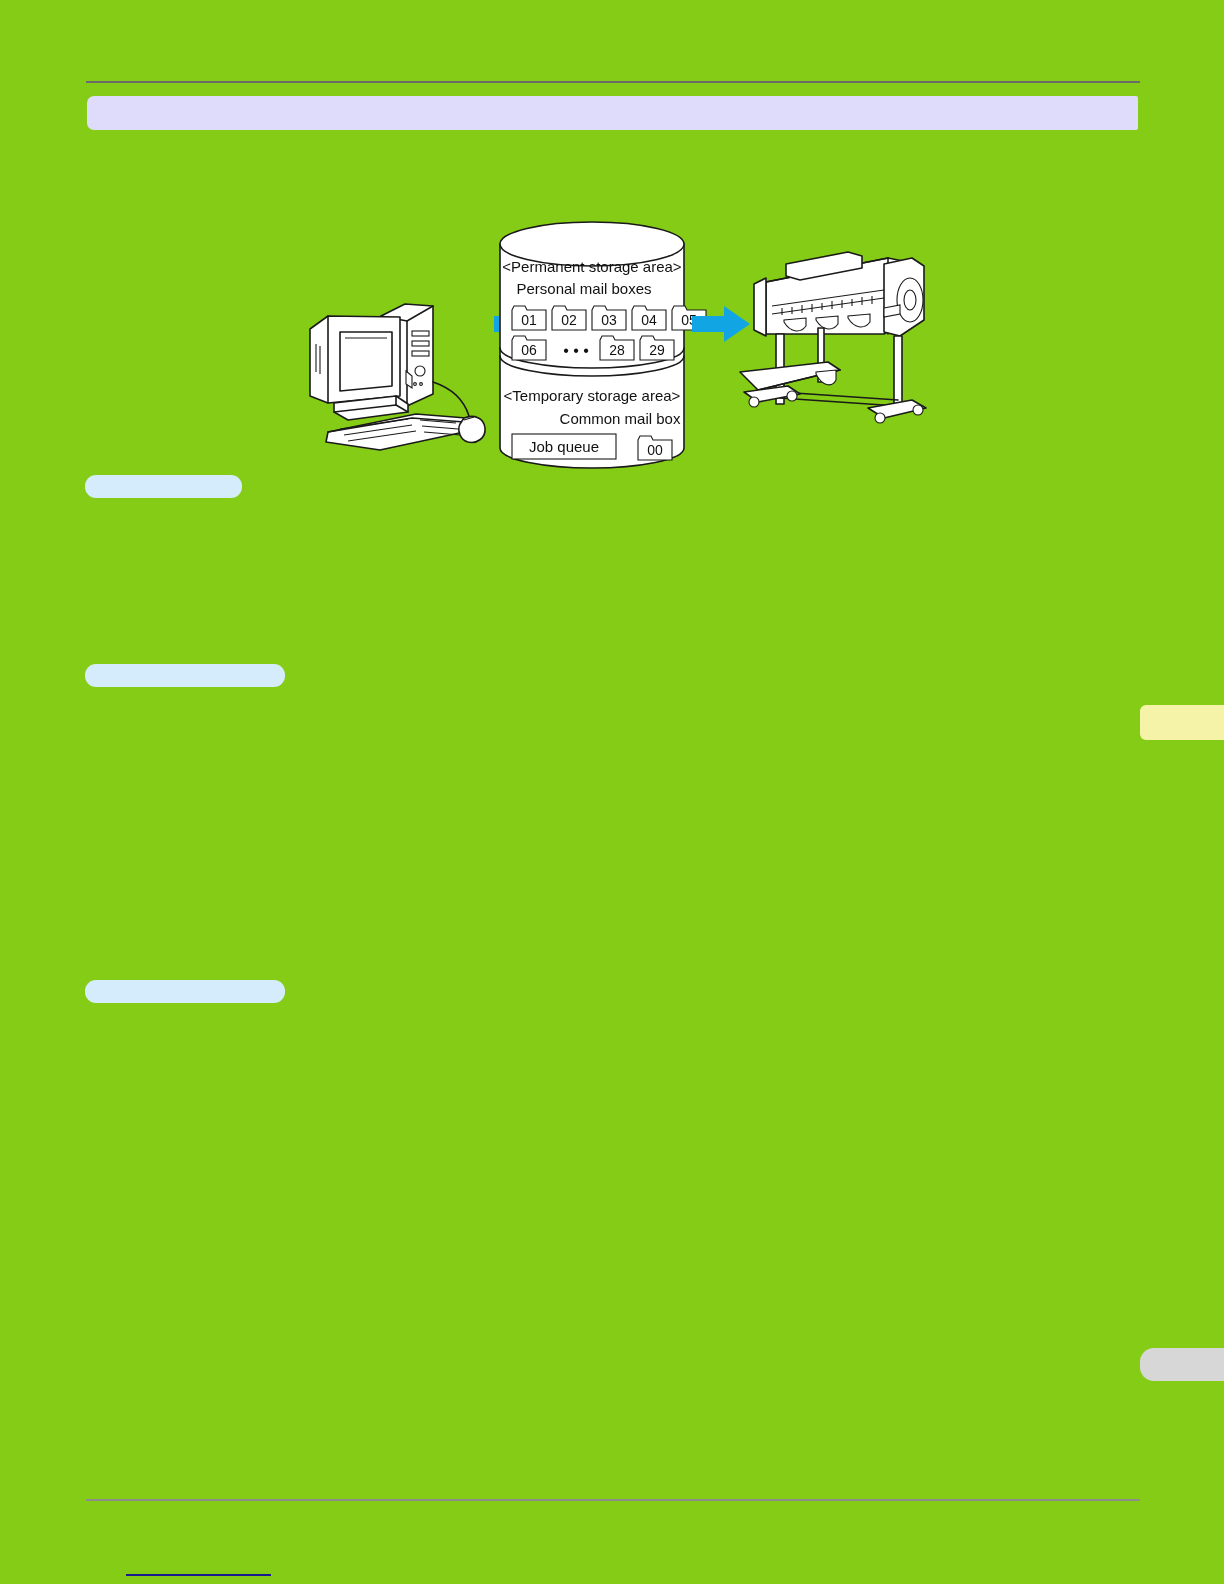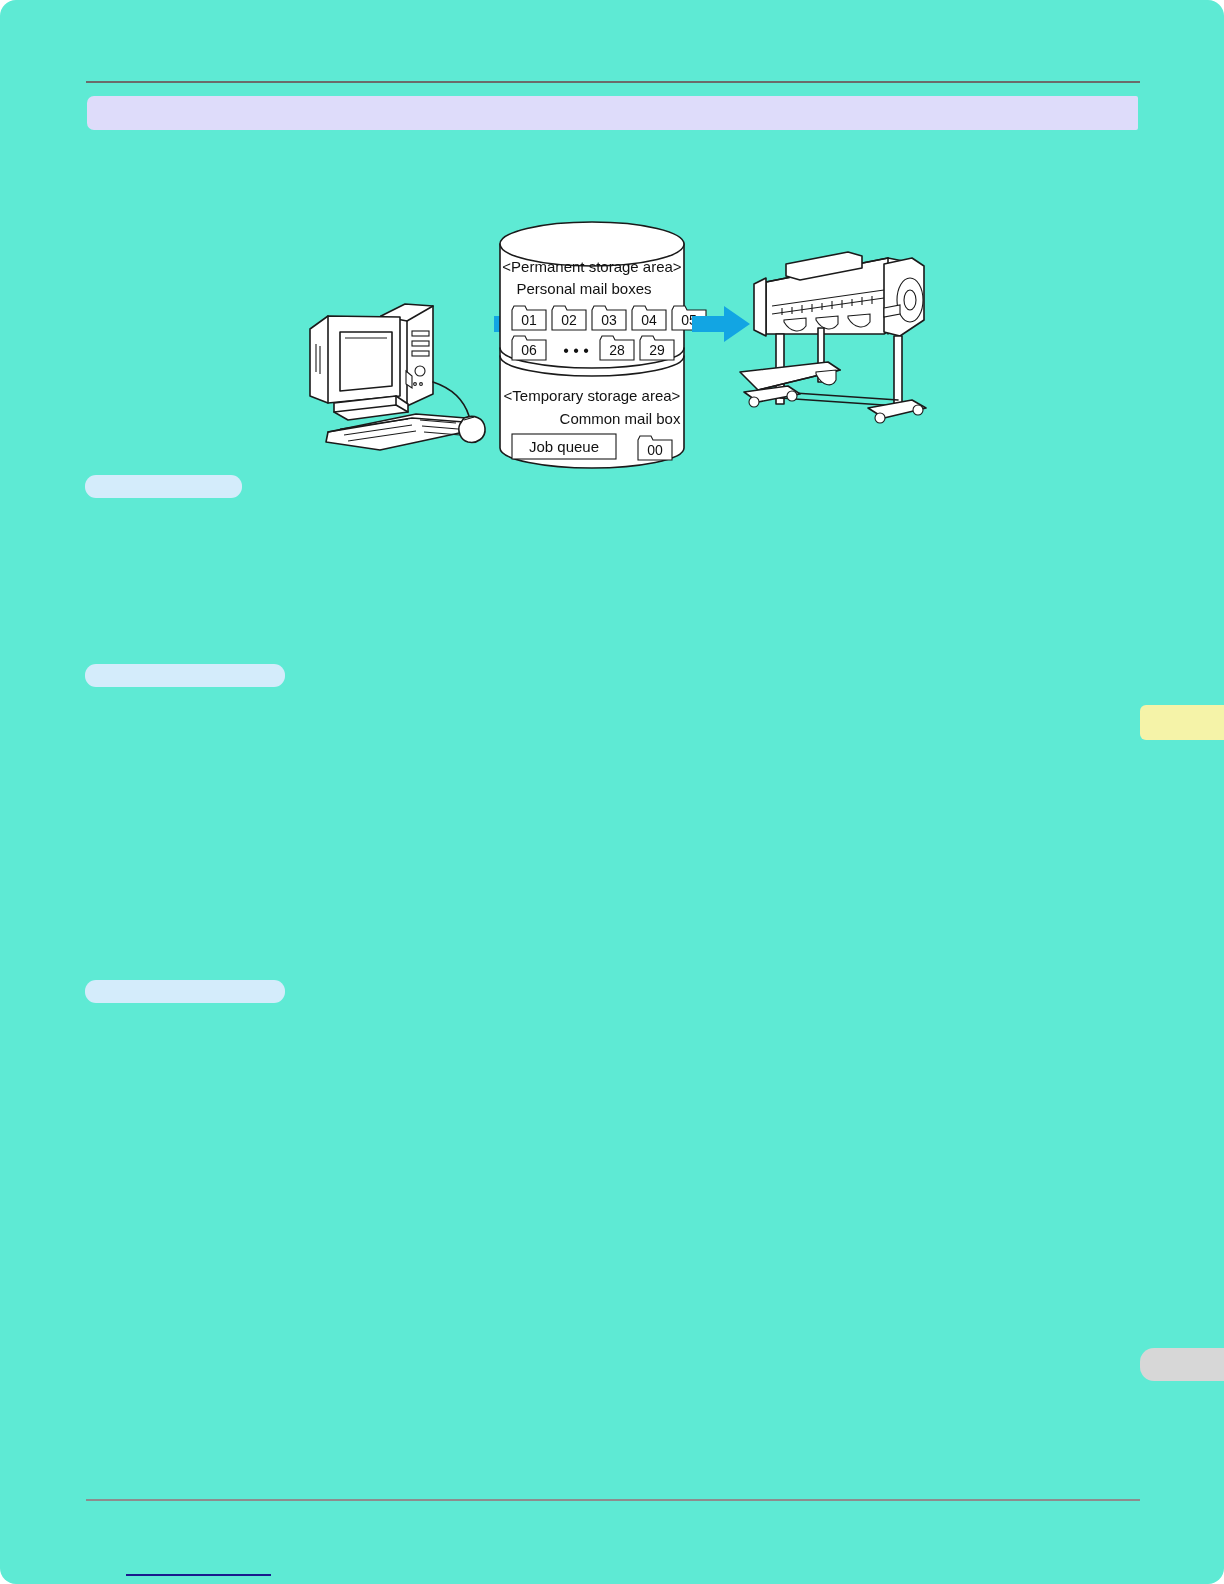--- a/index.html
+++ b/index.html
@@ -1,21 +1,21 @@
 <!DOCTYPE html>
 <html><head>
 <meta charset="utf-8">
 <style>
   html,body{margin:0;padding:0;background:#ffffff;}
   body{
     width:1224px;height:1584px;position:relative;overflow:hidden;
     font-family:"Liberation Sans","DejaVu Sans",sans-serif;
     color:#000;
   }
-  .page{position:absolute;inset:0;background:#5eead4;border-radius:16px;}
+  .page{position:absolute;inset:0;background:#84cc16;}
 
   
   .top-rule{
     position:absolute;left:86px;top:81px;width:1054px;height:2px;
     background:#6b6b6b;
   }
 
   
   .chapter-banner{
     position:absolute;left:87px;top:96px;width:1051px;height:34px;

